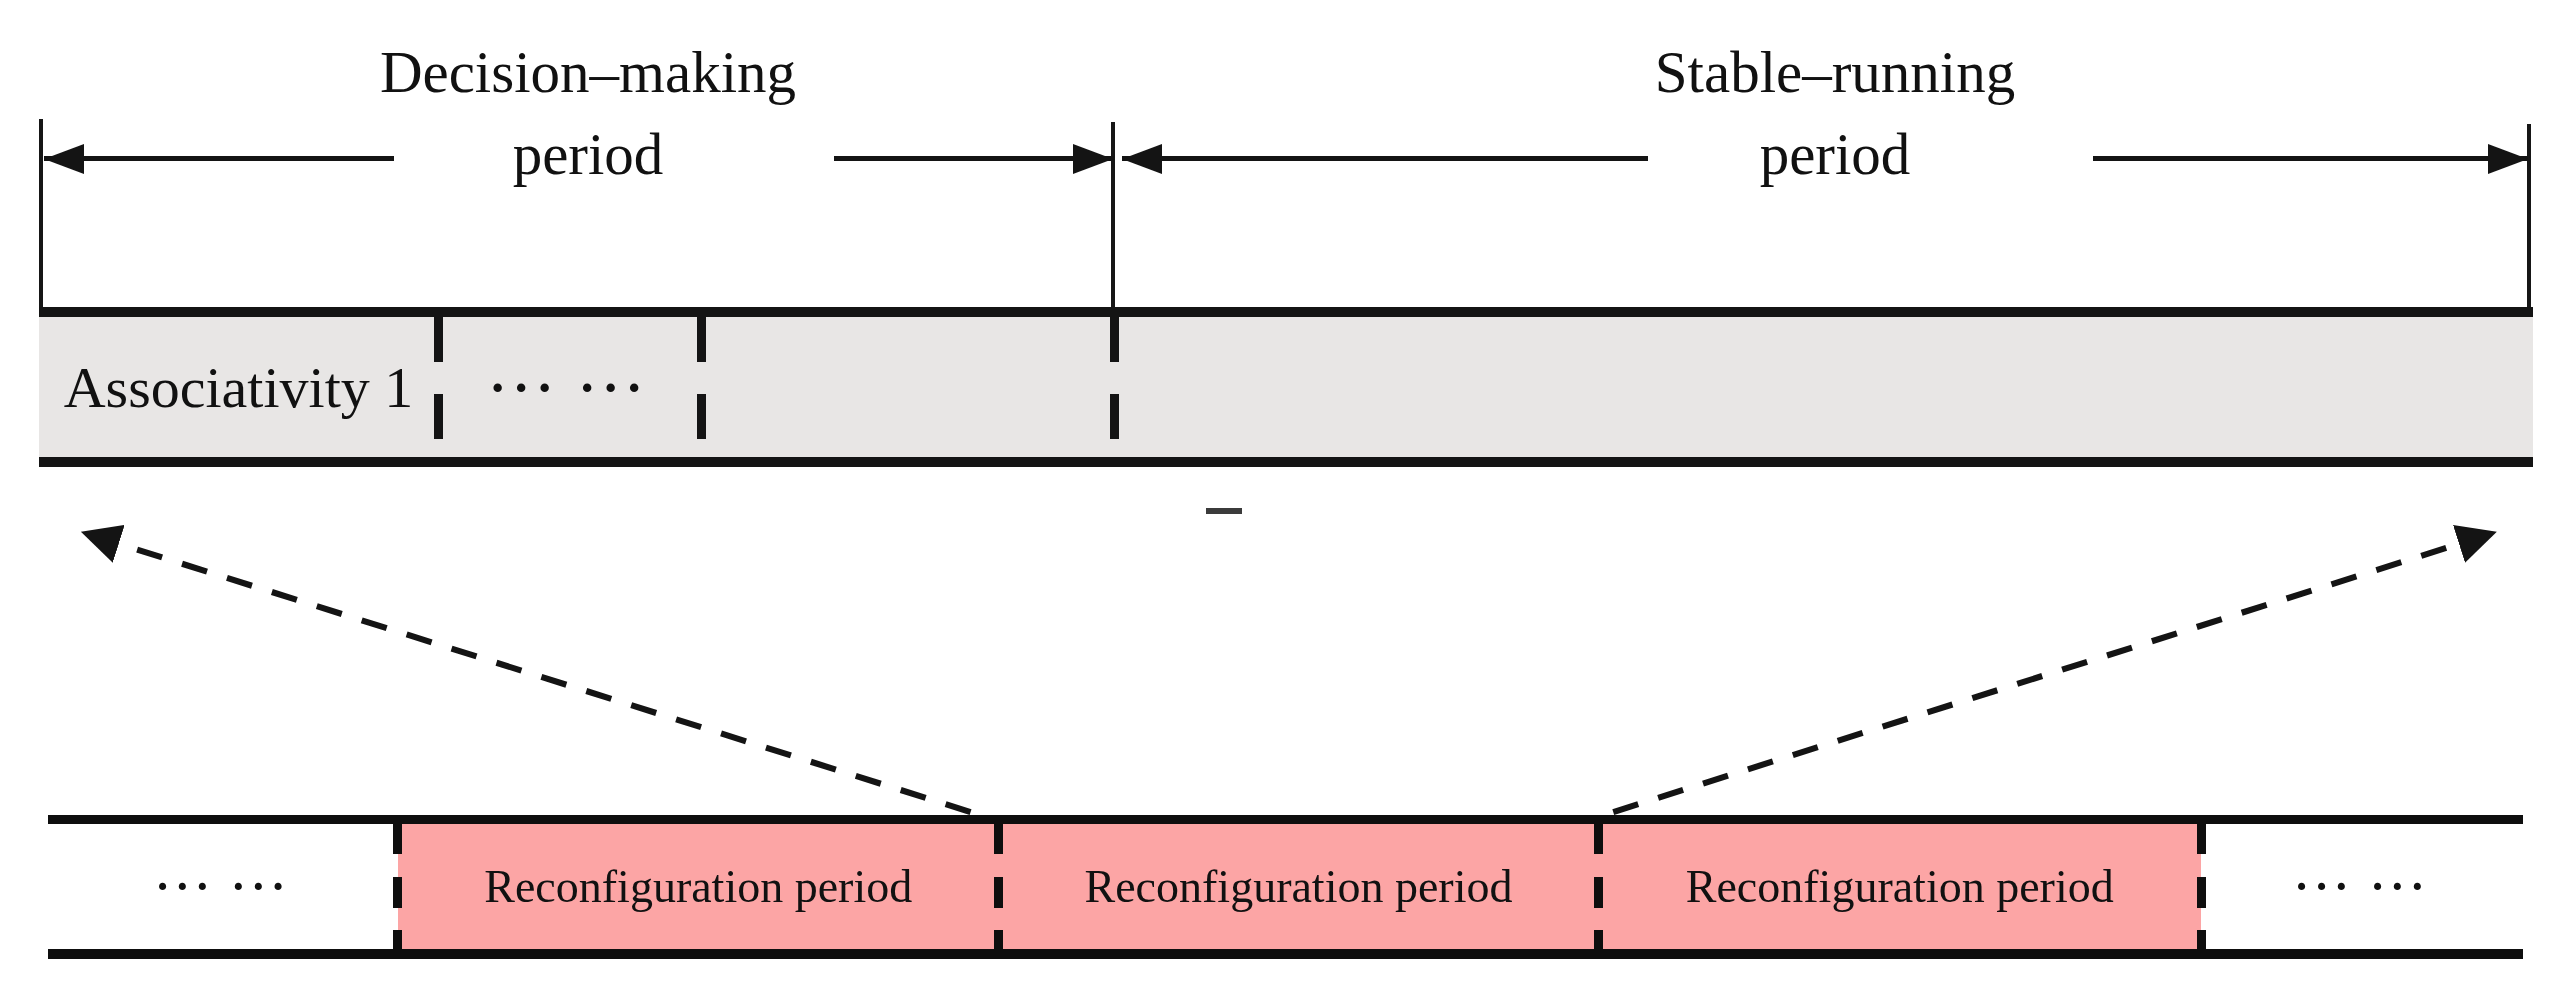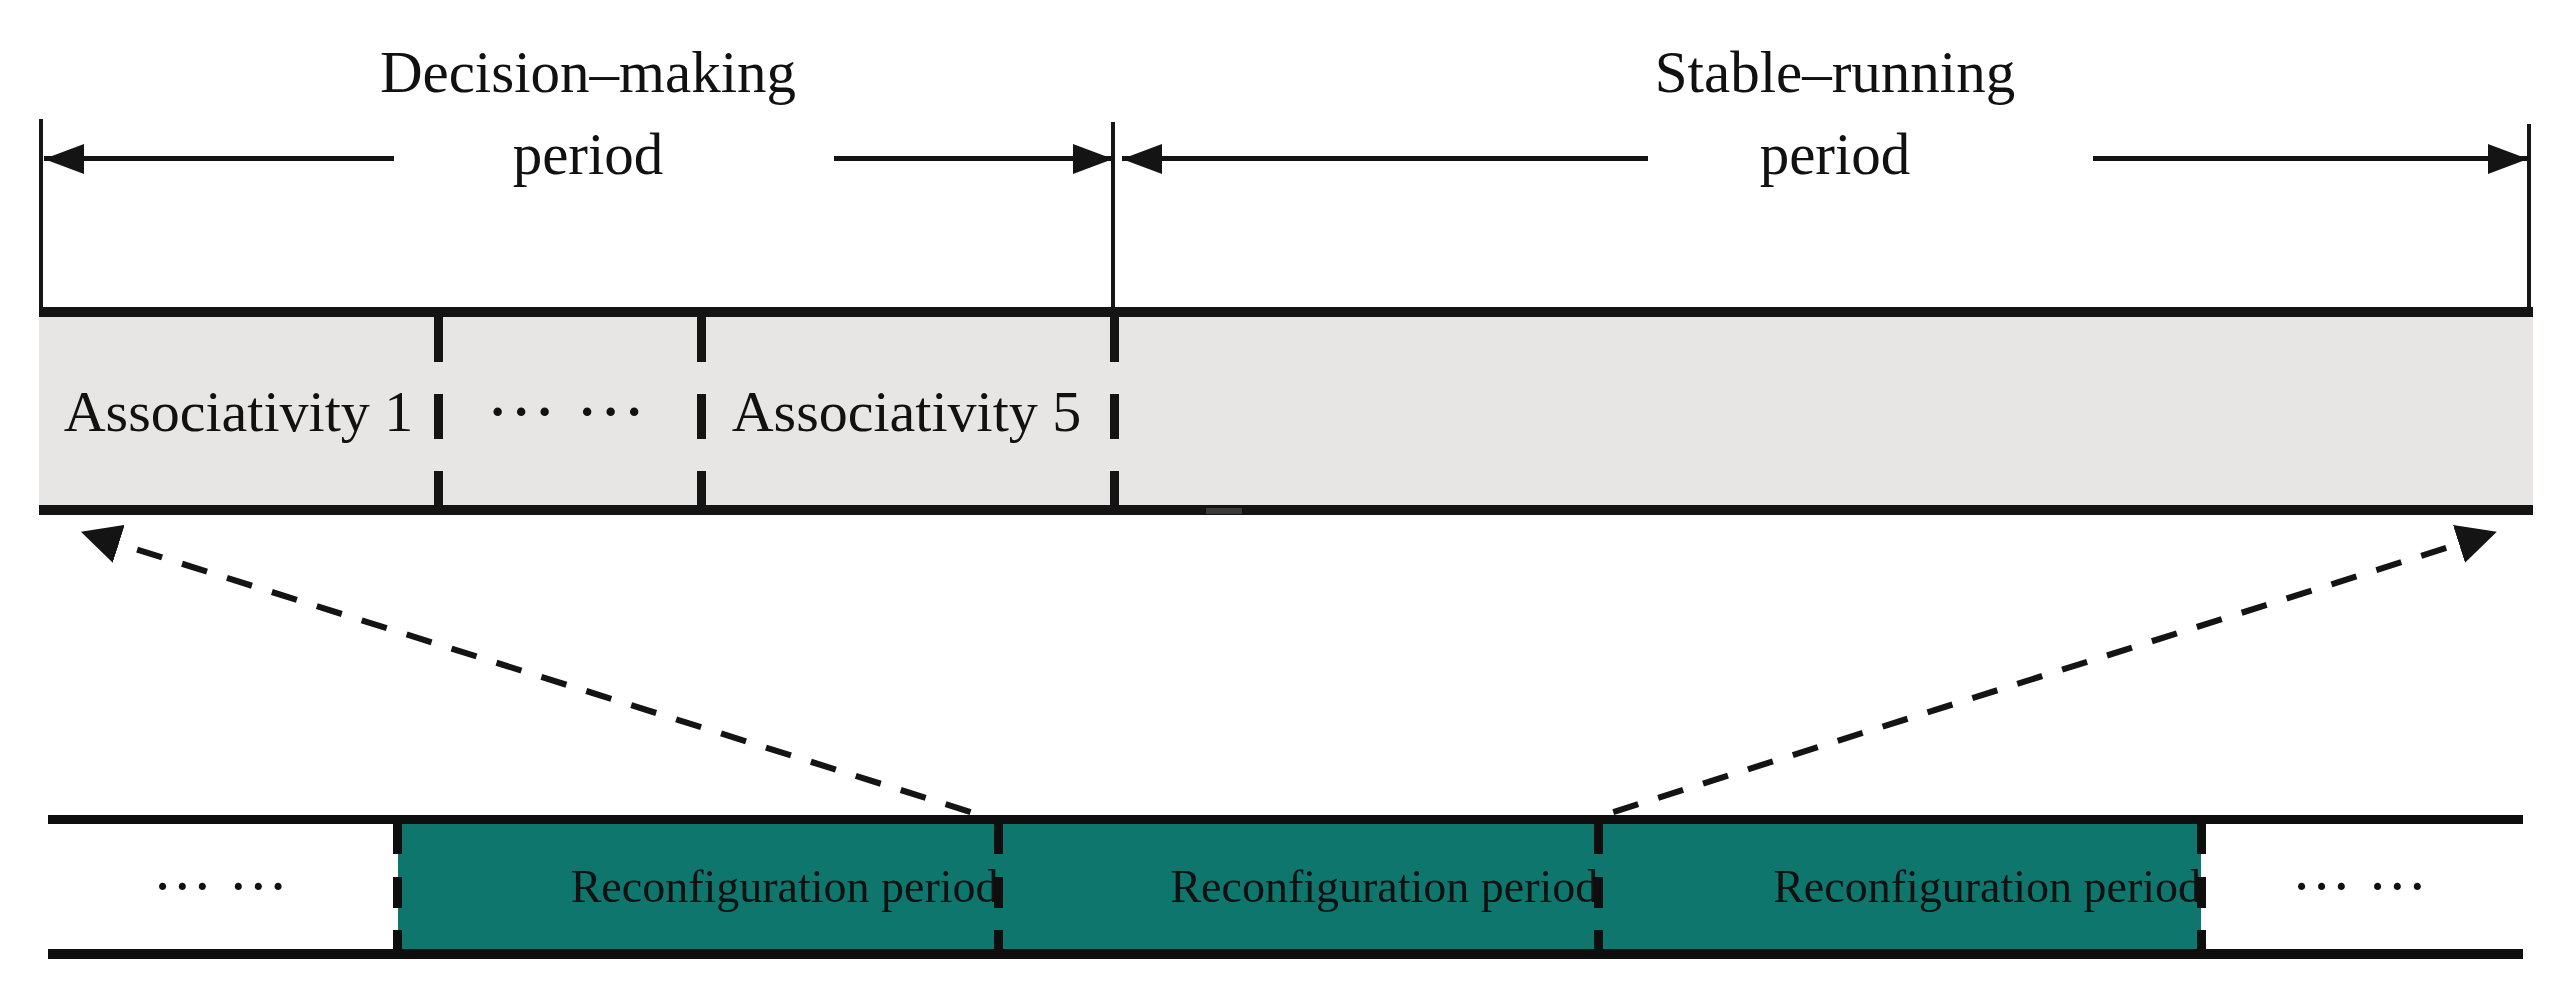--- a/index.html
+++ b/index.html
@@ -17,33 +17,33 @@
   .ah{position:absolute;top:144px;width:0;height:0;border-top:15px solid transparent;border-bottom:15px solid transparent;}
   .ah-left{border-right:40px solid #141414;}
   .ah-right{border-left:40px solid #141414;}
   .period-label{
     position:absolute;top:31px;width:610px;
     text-align:center;font-size:59px;line-height:82px;white-space:nowrap;
   }
   
   .bar{position:absolute;box-sizing:border-box;display:flex;align-items:stretch;}
   .bar-top{
-    left:39px;top:307px;width:2494px;height:208px;
+    left:39px;top:307px;width:2494px;height:160px;
     border-top:10.5px solid #141414;border-bottom:10.5px solid #141414;
     background:#e8e6e5;
   }
   .bar-bottom{
     left:48px;top:815px;width:2475px;height:144px;
     border-top:9.6px solid #0e0e0e;border-bottom:10.5px solid #0e0e0e;
     background:#ffffff;
   }
   .seg{display:flex;align-items:center;justify-content:center;white-space:nowrap;}
   .seg-top{font-size:58px;}
   .seg-bottom{font-size:46px;}
-  .seg-gray{background:#0f766e;justify-content:flex-end;}
+  .seg-gray{background:#fca5a5;}
   .seg-white{background:#ffffff;}
   .dots{letter-spacing:6.1px;font-weight:bold;font-size:52px;}
   .dots-sm{letter-spacing:5.2px;font-weight:bold;font-size:44px;}
   .vdash{position:absolute;top:0;bottom:0;width:8.7px;}
   .vdash-top{background:repeating-linear-gradient(to bottom,#141414 0 45px,transparent 45px 77px);}
   .vdash-bottom{background:repeating-linear-gradient(to bottom,#0e0e0e 0 30.5px,transparent 30.5px 53px);}
   .overlay{position:absolute;left:0;top:0;pointer-events:none;}
   .stray{position:absolute;left:1206px;top:508px;width:36px;height:6.1px;background:#3b3b3b;}
 </style>
 </head>
@@ -74,23 +74,20 @@
     <div>period</div>
   </div>
 
   <div class="bar bar-top">
     <div class="seg seg-top" style="width:399px;">
       <span>Associativity 1</span>
     </div>
     <div class="seg seg-top" style="width:262px;">
       <span class="dots">··· ···</span>
     </div>
-    <div class="seg seg-top" style="width:413px;">
-      <span>Associativity 5</span>
-    </div>
     <div class="vdash vdash-top" style="left:395px;"></div>
     <div class="vdash vdash-top" style="left:658px;"></div>
     <div class="vdash vdash-top" style="left:1071px;"></div>
   </div>
 
   <div class="stray"></div>
 
   <div class="bar bar-bottom">
     <div class="seg seg-bottom seg-white" style="width:350px;">
       <span class="dots-sm">··· ···</span>

